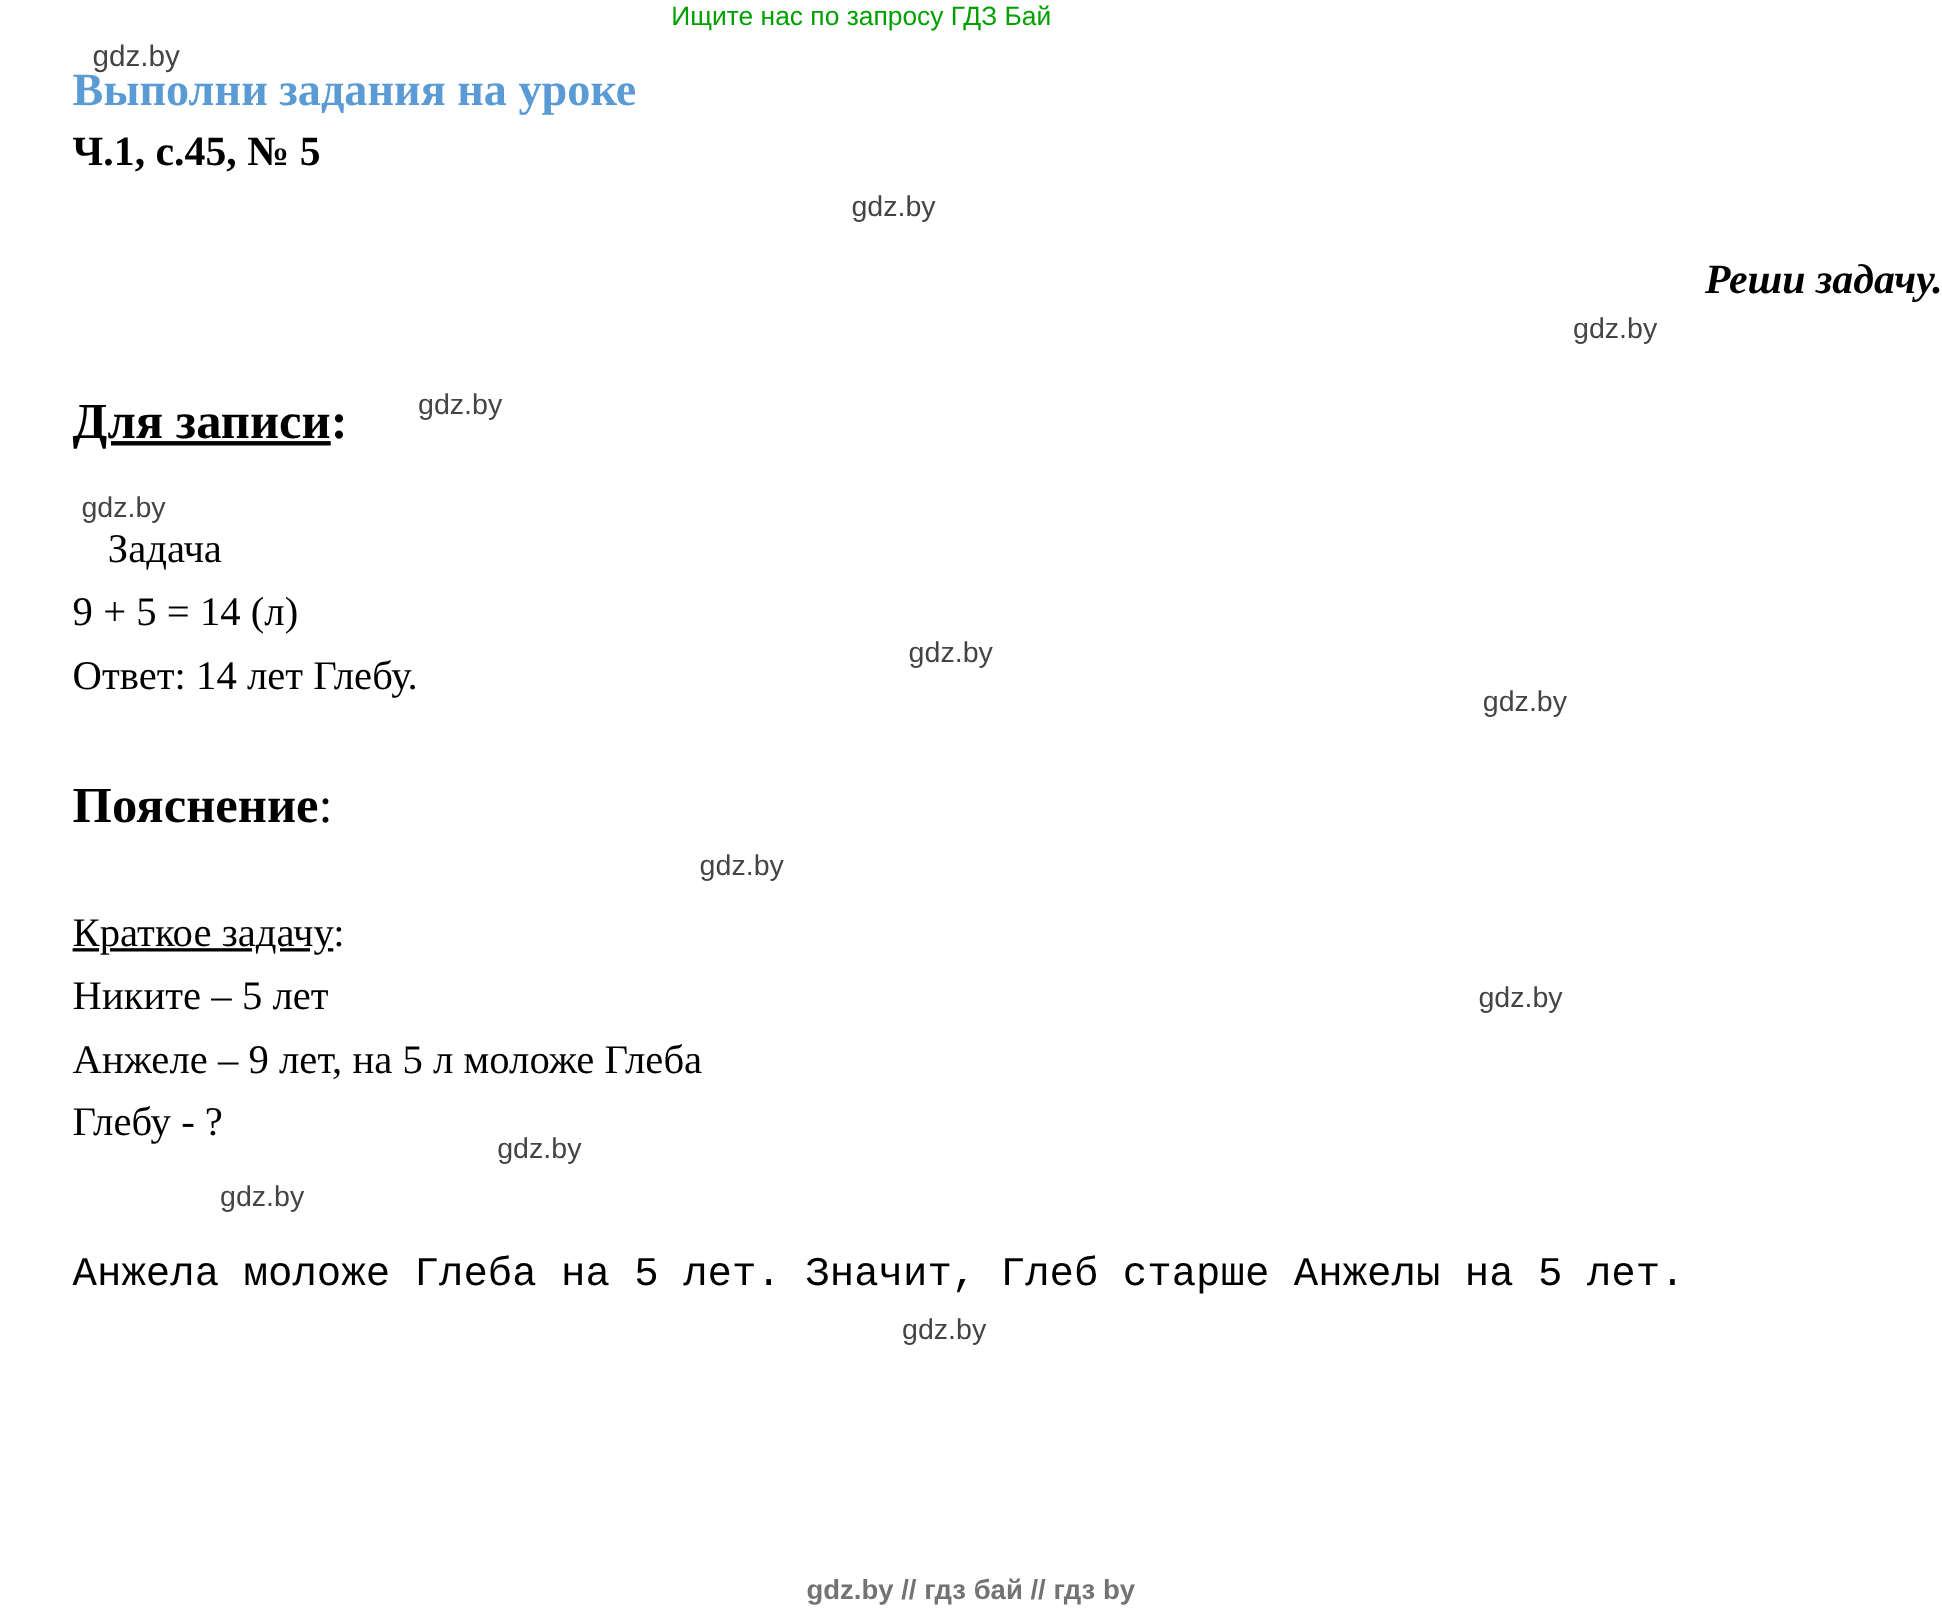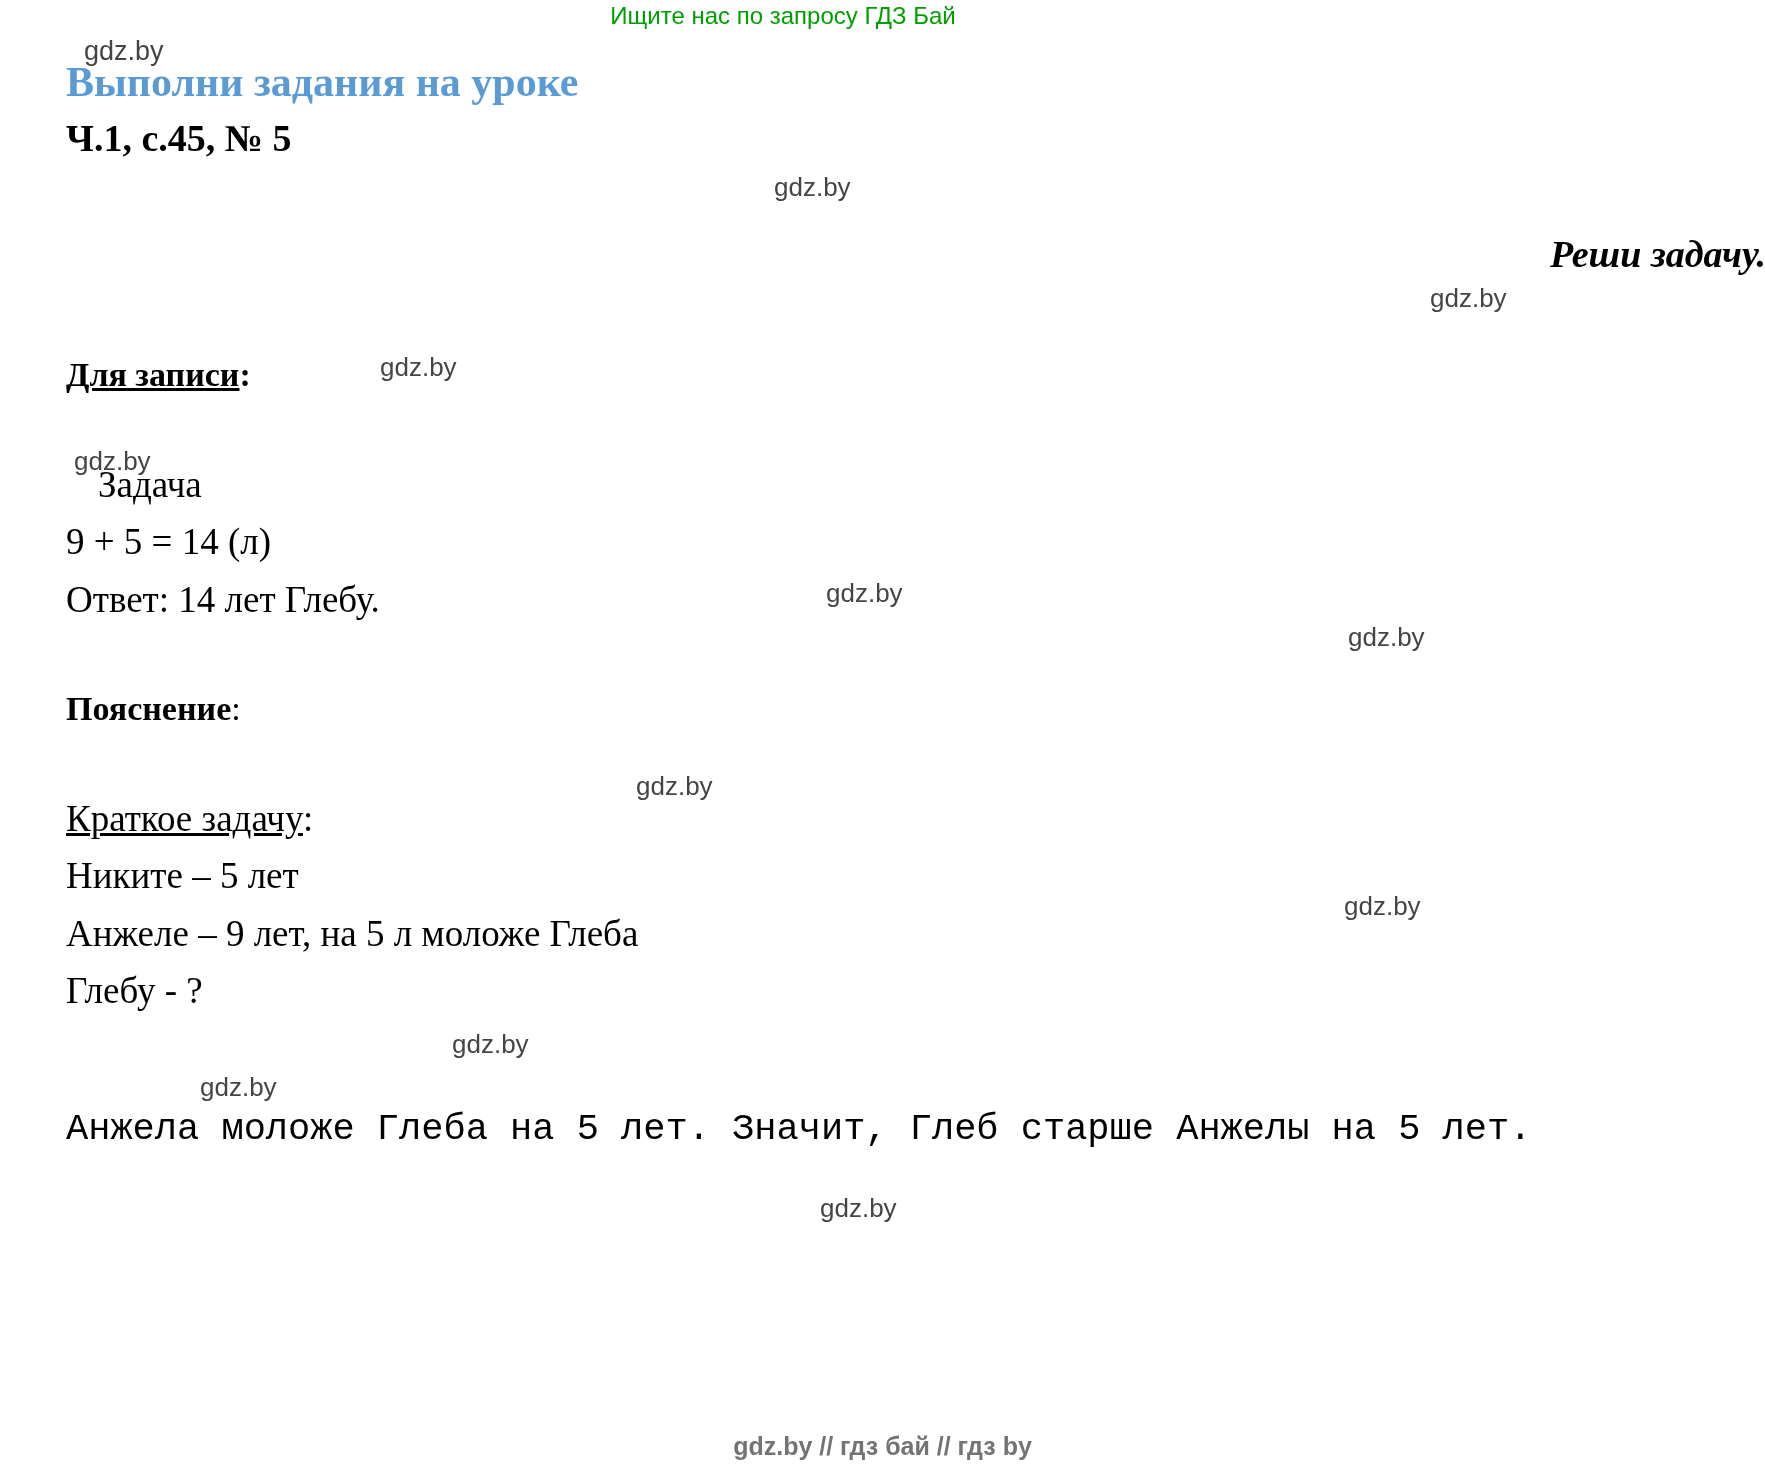--- a/index.html
+++ b/index.html
@@ -65,21 +65,21 @@
   }
   .italic-head {
     font-weight: bold;
     font-style: italic;
     font-size: 38px;
     margin: 0 0 80px 0;
     text-align: right;
   }
   .section-head {
     font-weight: bold;
-    font-size: 34px;
+    font-size: 46px;
     margin: 0 0 62px 0;
   }
   .section-head .u { text-decoration: underline; }
   .line {
     font-size: 37px;
     line-height: 1.55;
     margin: 0;
   }
   .indent { padding-left: 32px; }
   .gap-lg { height: 62px; }

